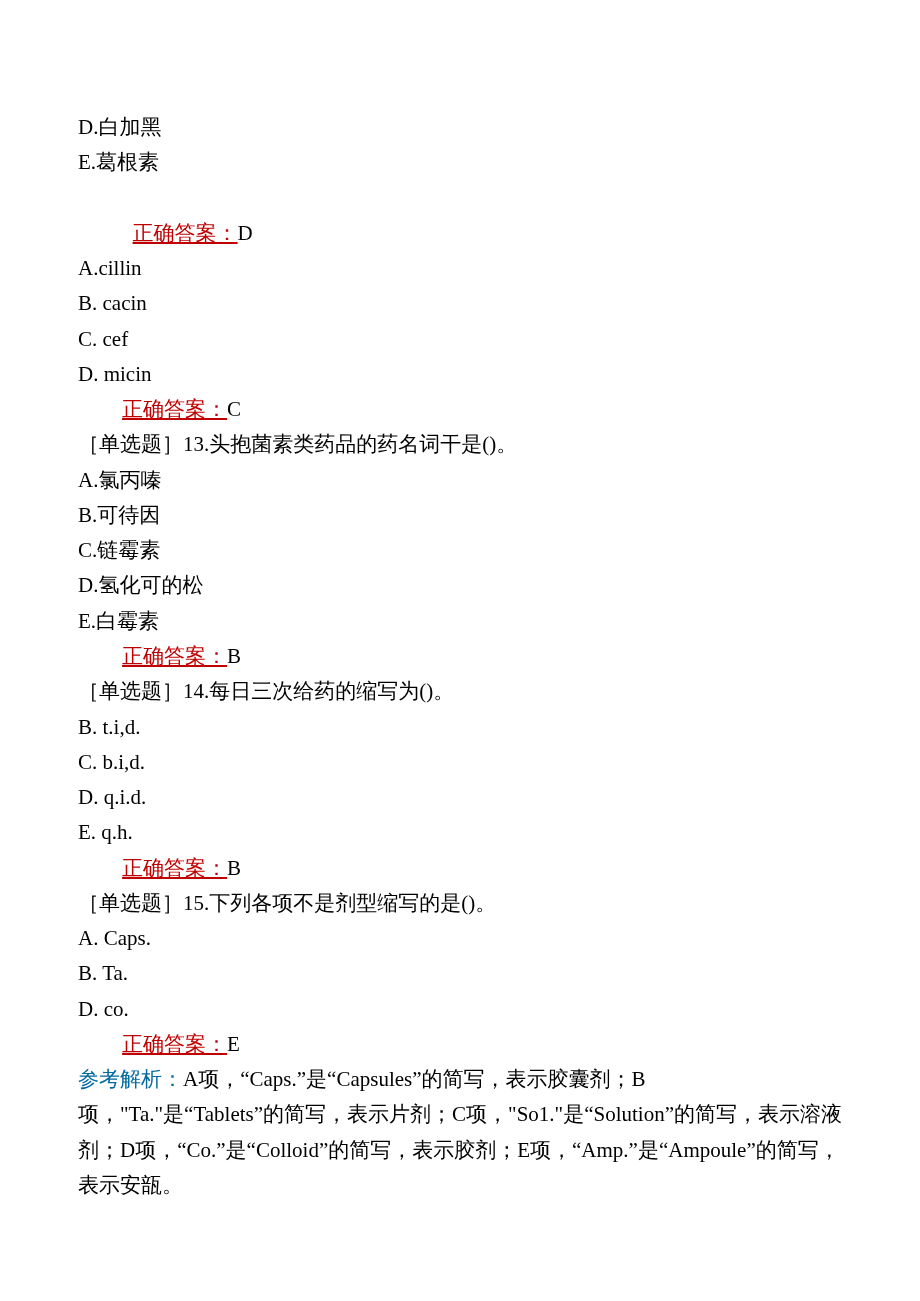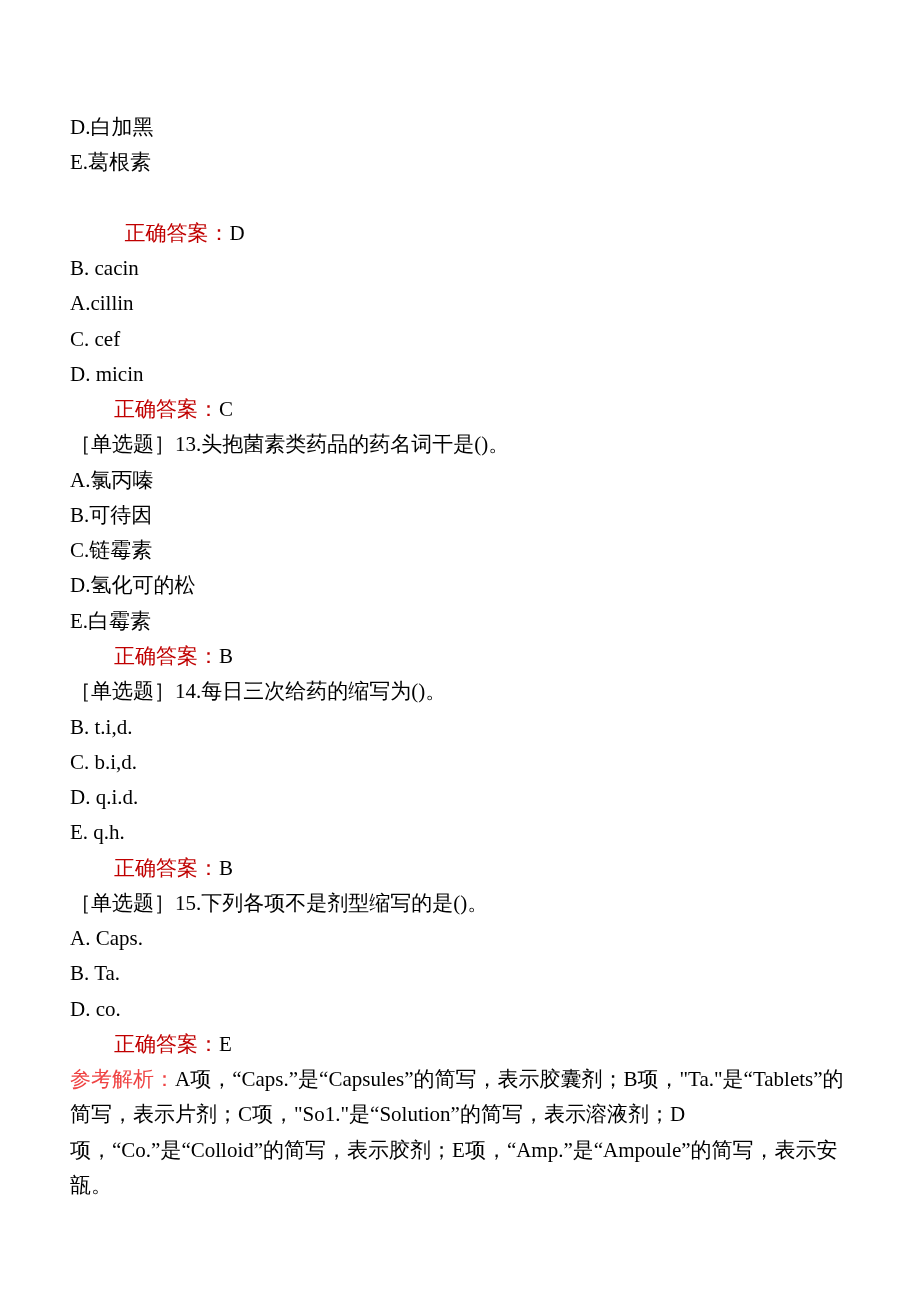--- a/index.html
+++ b/index.html
@@ -11,45 +11,47 @@
   body {
     font-family: "SimSun", "宋体", serif;
     font-size: 21px;
     line-height: 1.68;
     color: #000000;
     padding: 110px 70px 60px 70px;
     box-sizing: border-box;
   }
   .line {
     white-space: pre-wrap;
+    margin-left: 8px;
   }
   .indent {
     padding-left: 2.1em;
   }
   .answer-label {
     color: #c00000;
+    text-decoration: underline;
   }
   .explain-label {
-    color: #ef4444;
+    color: #0369a1;
   }
 </style>
 </head>
 <body>
 
 <div id="pre-options">
     <div class="line"><span>D.</span><span>白加黑</span></div>
     <div class="line"><span>E.</span><span>葛根素</span></div>
   </div>
 <div class="line indent">
   <span class="answer-label">正确答案：</span><span>D</span>
 </div>
 
 <div id="questions">
+    <div class="line"><span>A.</span><span>cillin</span></div>
     <div class="line"><span>B.</span> <span>cacin</span></div>
-    <div class="line"><span>A.</span><span>cillin</span></div>
     <div class="line"><span>C.</span> <span>cef</span></div>
     <div class="line"><span>D.</span> <span>micin</span></div>
     <div class="line indent"><span class="answer-label">正确答案：</span><span>C</span></div>
     <div class="line"><span>［单选题］</span><span>13.</span><span>头抱菌素类药品的药名词干是()。</span></div>
     <div class="line"><span>A.</span><span>氯丙嗪</span></div>
     <div class="line"><span>B.</span><span>可待因</span></div>
     <div class="line"><span>C.</span><span>链霉素</span></div>
     <div class="line"><span>D.</span><span>氢化可的松</span></div>
     <div class="line"><span>E.</span><span>白霉素</span></div>
     <div class="line indent"><span class="answer-label">正确答案：</span><span>B</span></div>

